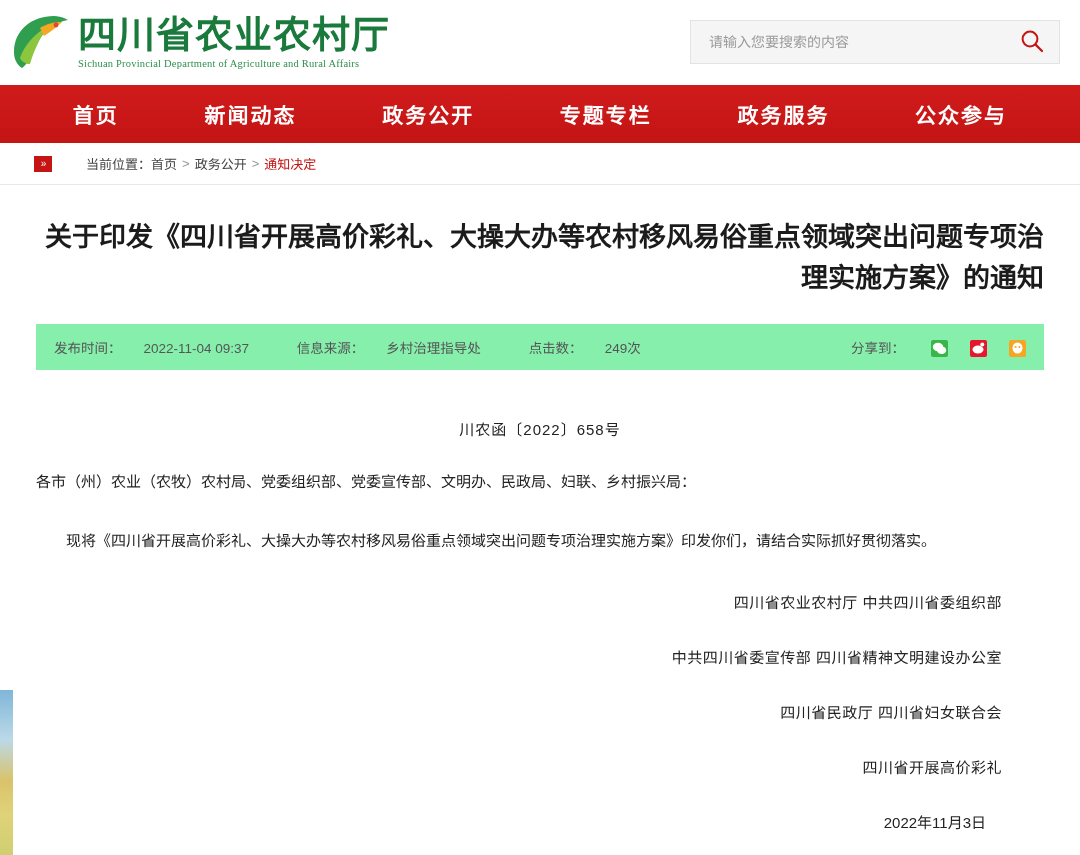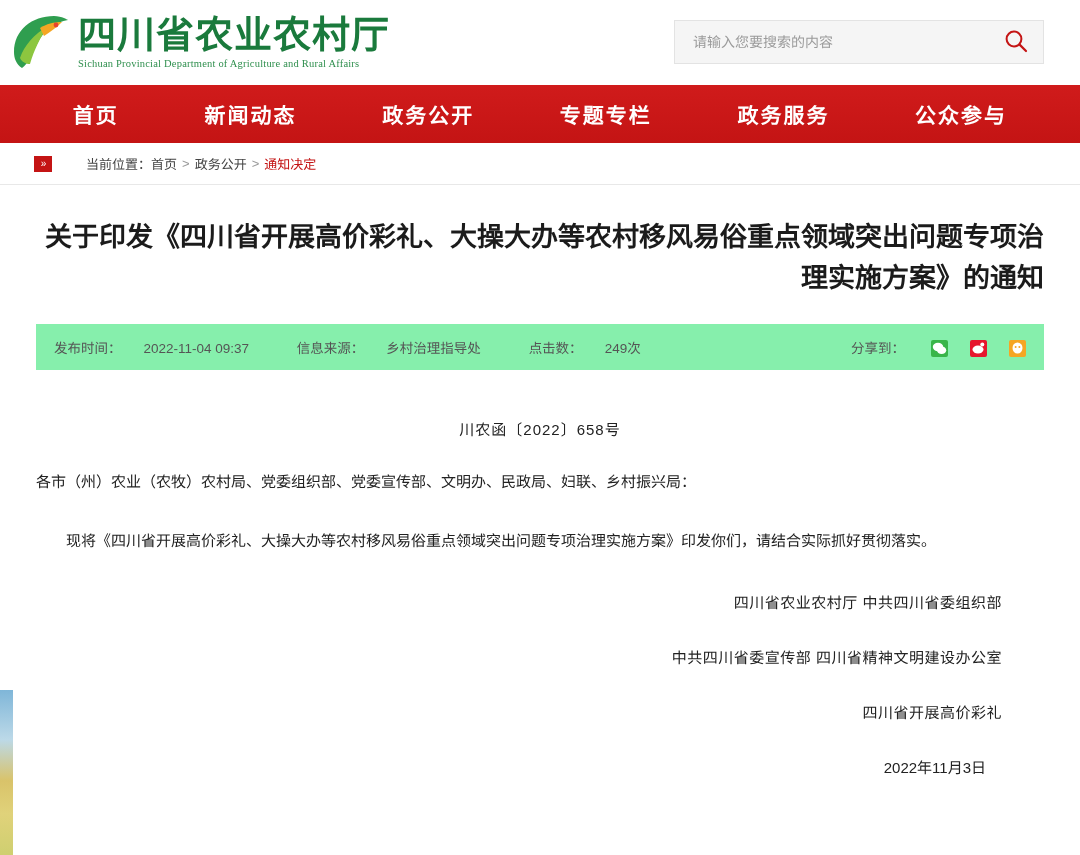--- a/index.html
+++ b/index.html
@@ -43,21 +43,21 @@
   .logo-sub {
     font-size: 10.5px;
     color: #2f8f4e;
     letter-spacing: 0.2px;
     margin-top: 3px;
     font-family: "Liberation Serif", serif;
   }
 
   .search-box {
     position: absolute;
-    right: 36px;
+    right: 20px;
     top: 20px;
     width: 370px;
     height: 44px;
     background: #f5f5f5;
     border: 1px solid #e3e3e3;
     display: flex;
     align-items: center;
     padding: 0 10px 0 16px;
   }
   .search-input {
@@ -294,17 +294,18 @@
   </div>
 
   <div class="doc-number">川农函〔2022〕658号</div>
 
   <p class="doc-p">各市（州）农业（农牧）农村局、党委组织部、党委宣传部、文明办、民政局、妇联、乡村振兴局：</p>
 
   <p class="doc-p indent">现将《四川省开展高价彩礼、大操大办等农村移风易俗重点领域突出问题专项治理实施方案》印发你们，请结合实际抓好贯彻落实。</p>
 
   <div class="doc-sign">四川省农业农村厅 中共四川省委组织部</div>
   <div class="doc-sign">中共四川省委宣传部 四川省精神文明建设办公室</div>
+  <div class="doc-sign">四川省民政厅 四川省妇女联合会</div>
   <div class="doc-sign">四川省开展高价彩礼</div>
   <div class="doc-date">2022年11月3日</div>
 </div>
 
 <div class="edge-strip"></div>
 
 </body></html>

